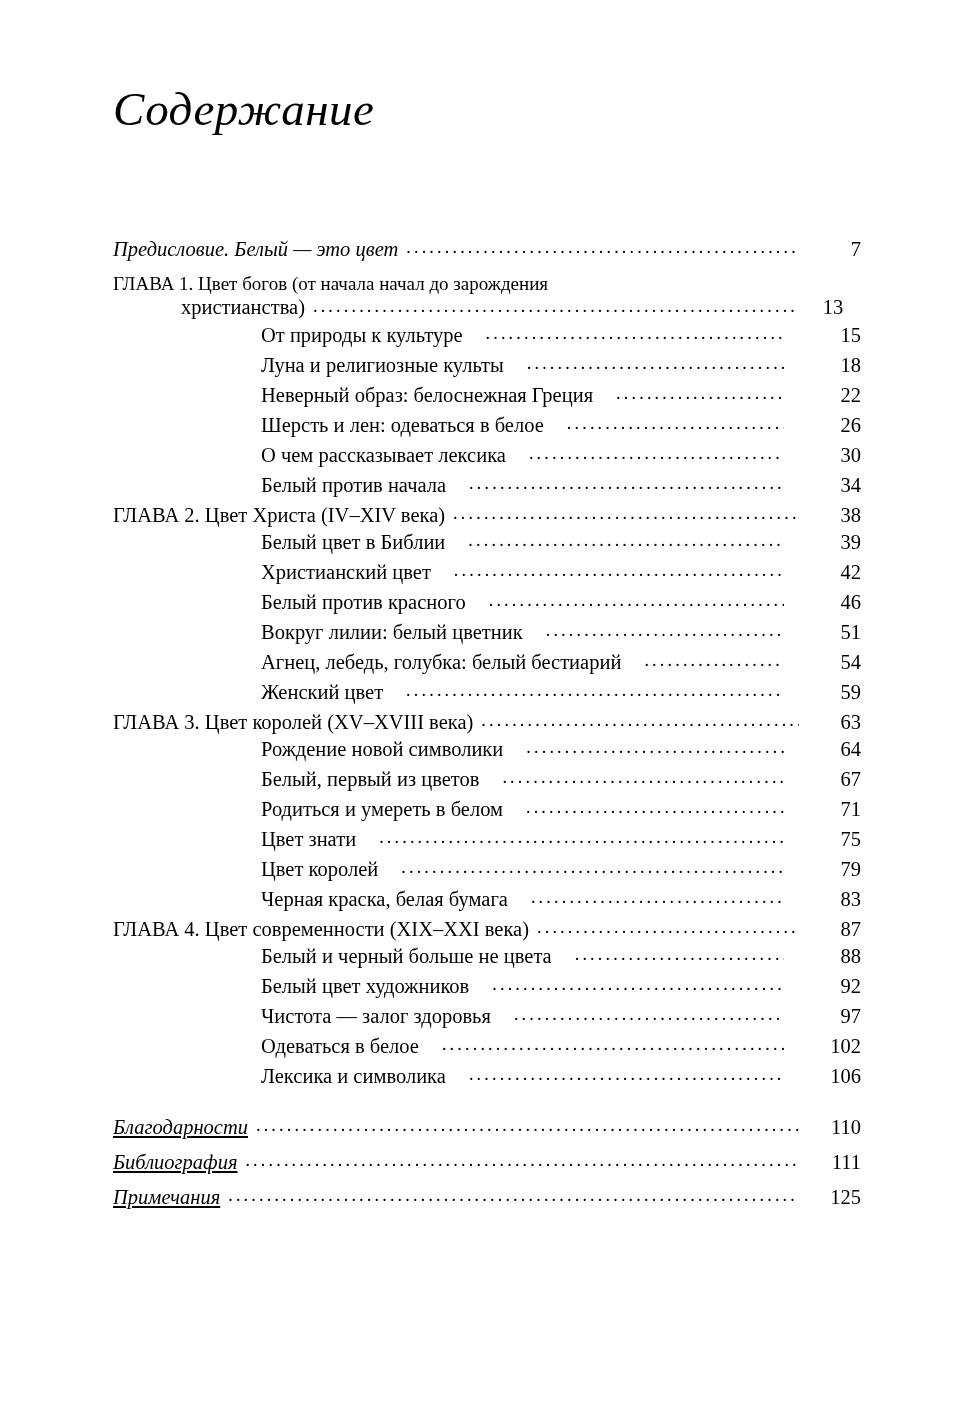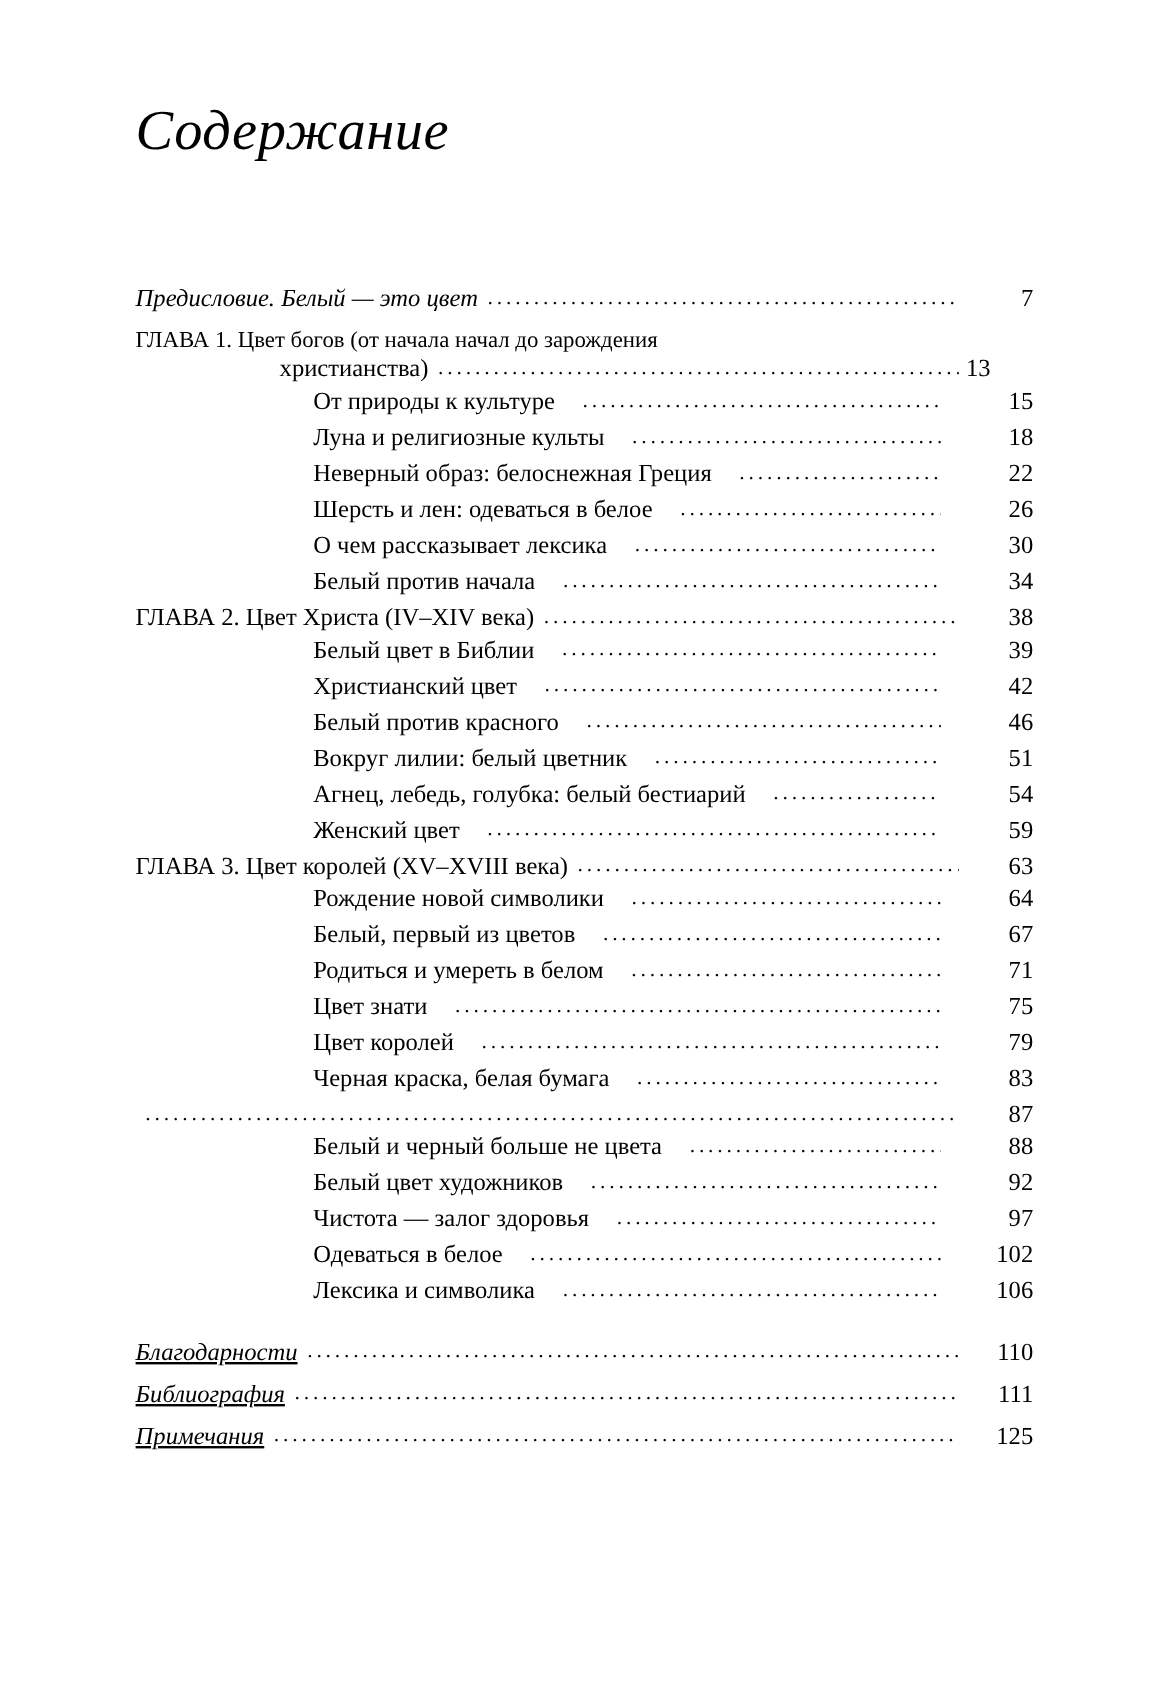--- a/index.html
+++ b/index.html
@@ -93,28 +93,28 @@
   .chapter-multiline .line1 {
     font-size: 19px;
     line-height: 1.25;
     white-space: nowrap;
   }
   .chapter-multiline .line2row {
     display: flex;
     align-items: flex-end;
     font-size: 20.5px;
     line-height: 1.1;
-    margin-left: 120px;
+    margin-left: 68px;
   }
   .chapter-multiline .line2row .label { white-space: nowrap; flex: 0 0 auto; }
   .chapter-multiline .line2row .dots {
     flex: 1 1 auto; overflow: hidden; white-space: nowrap;
     margin: 0 6px 3px 8px; font-size: 18px; letter-spacing: 3.2px; line-height: 1;
   }
-  .chapter-multiline .line2row .page-num { flex: 0 0 56px; text-align: left; }
+  .chapter-multiline .line2row .page-num { flex: 0 0 56px; text-align: center; }
 
   .group {
     margin-bottom: 4px;
   }
   .back-section {
     margin-top: 30px;
   }
   .back-section .entry {
     margin-bottom: 14px;
   }
@@ -256,20 +256,21 @@
         <div class="entry sub">
           <span class="label">Черная краска, белая бумага</span>
           <span class="dots">...........................................................................................................................................</span>
           <span class="page-num">83</span>
         </div>
       </div>
     </div>
 
     <div class="group">
       <div class="entry chapter">
+        <span class="label">ГЛАВА 4. Цвет современности (XIX–XXI века)</span>
         <span class="dots">...........................................................................................................................................</span>
         <span class="page-num">87</span>
       </div>
       <div class="sub-wrap">
         <div class="entry sub">
           <span class="label">Белый и черный больше не цвета</span>
           <span class="dots">...........................................................................................................................................</span>
           <span class="page-num">88</span>
         </div>
         <div class="entry sub">

